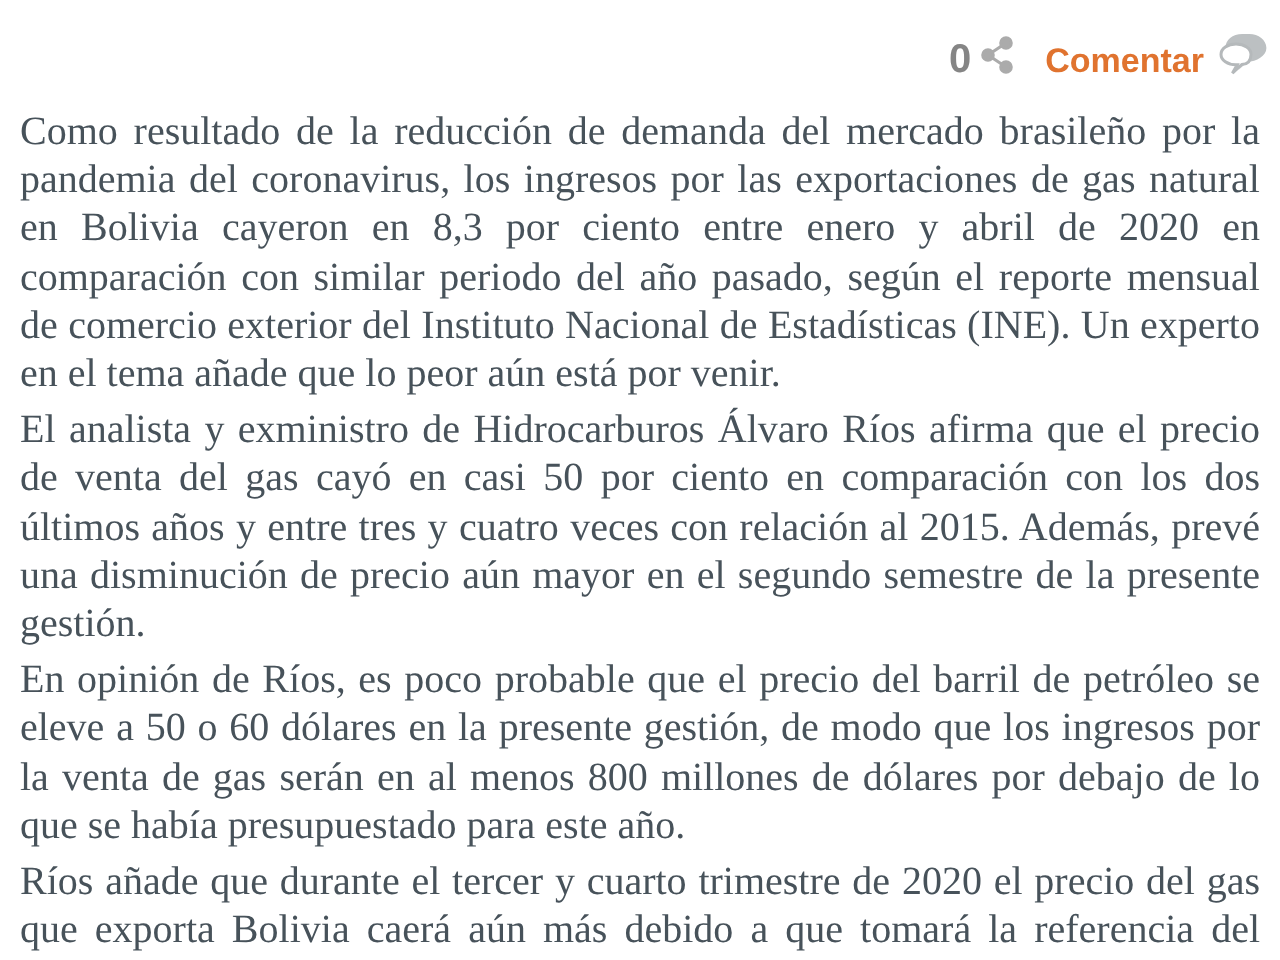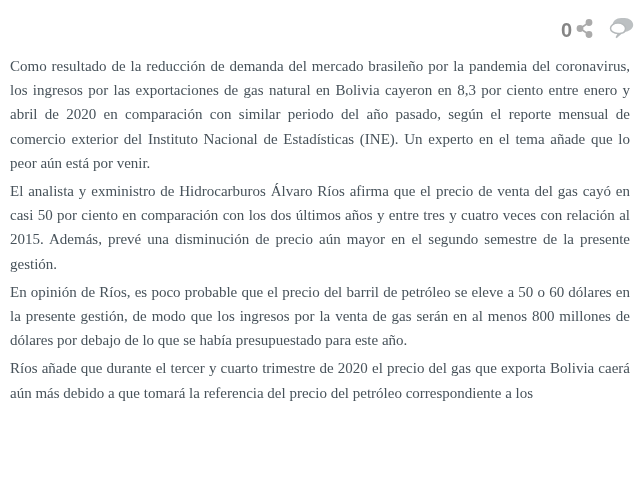--- a/index.html
+++ b/index.html
@@ -56,21 +56,21 @@
   .article {
     position: absolute;
     top: 54px;
     left: 0;
     right: 0;
     padding: 0 10px 0 10px;
   }
   .article p {
     margin: 0 0 4px 0;
     font-family: "Liberation Serif", "DejaVu Serif", serif;
-    font-size: 15px;
+    font-size: 20px;
     line-height: 24.2px;
     color: #47525A;
     text-align: justify;
   }
 </style>
 </head>
 <body>
 
 <div class="page">
 
@@ -82,20 +82,21 @@
         <g stroke="#ABABAB" stroke-width="1.6" fill="#ABABAB">
           <line x1="13" y1="3.5" x2="4" y2="9.5"></line>
           <line x1="4" y1="9.5" x2="13" y2="15.5"></line>
           <circle cx="13" cy="3.5" r="2.6"></circle>
           <circle cx="4" cy="9.5" r="2.6"></circle>
           <circle cx="13" cy="15.5" r="2.6"></circle>
         </g>
       </svg>
     </span>
 
+    <a class="comment-link">Comentar</a>
 
     <span class="icon comments-icon-wrap">
       <svg width="25" height="23" viewBox="0 0 25 23" aria-hidden="true">
         <path d="M10 1 C5 1 1.5 4 1.5 8 C1.5 12 5 15 10 15 L11 15 L8 19 L12.5 15 C17 14.8 22 12 22 8 C22 4 18 1 13.5 1 Z" fill="#BCC0C2" stroke="none" transform="translate(2.2,0)"></path>
         <path d="M9 6 C4.8 6 1.5 8.3 1.5 11.2 C1.5 14.1 4.8 16.4 9 16.4 L9.6 16.4 L7.2 20.6 L11.8 16.3 C15.4 16 16.5 13.9 16.5 11.2 C16.5 8.3 13.2 6 9 6 Z" fill="#ffffff" stroke="#B5B9BB" stroke-width="1.5"></path>
       </svg>
     </span>
   </div>
 
   <div class="article">

